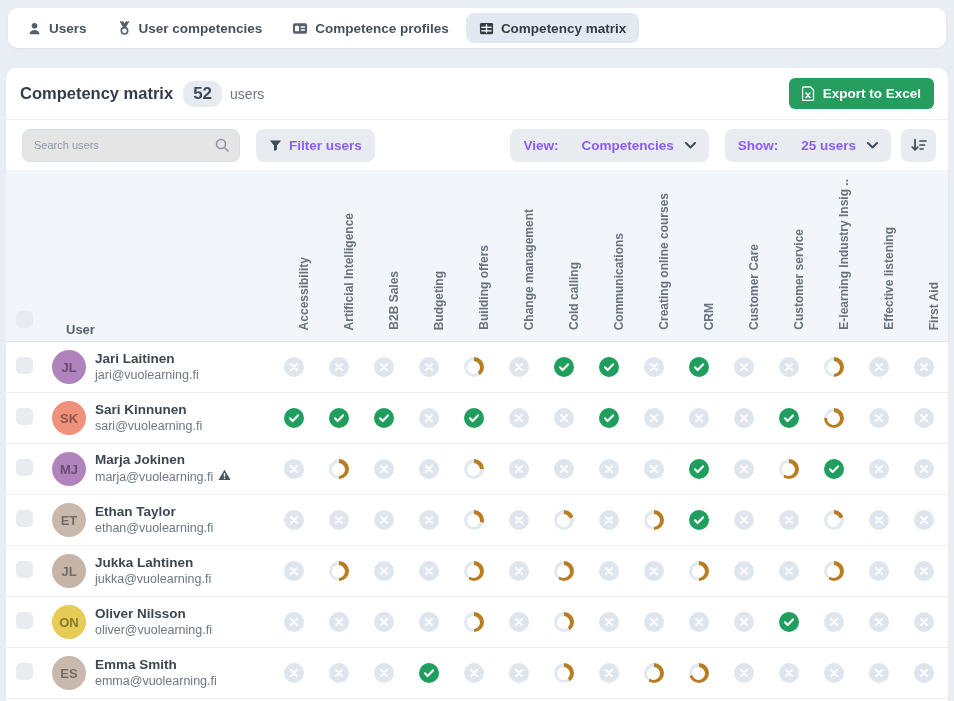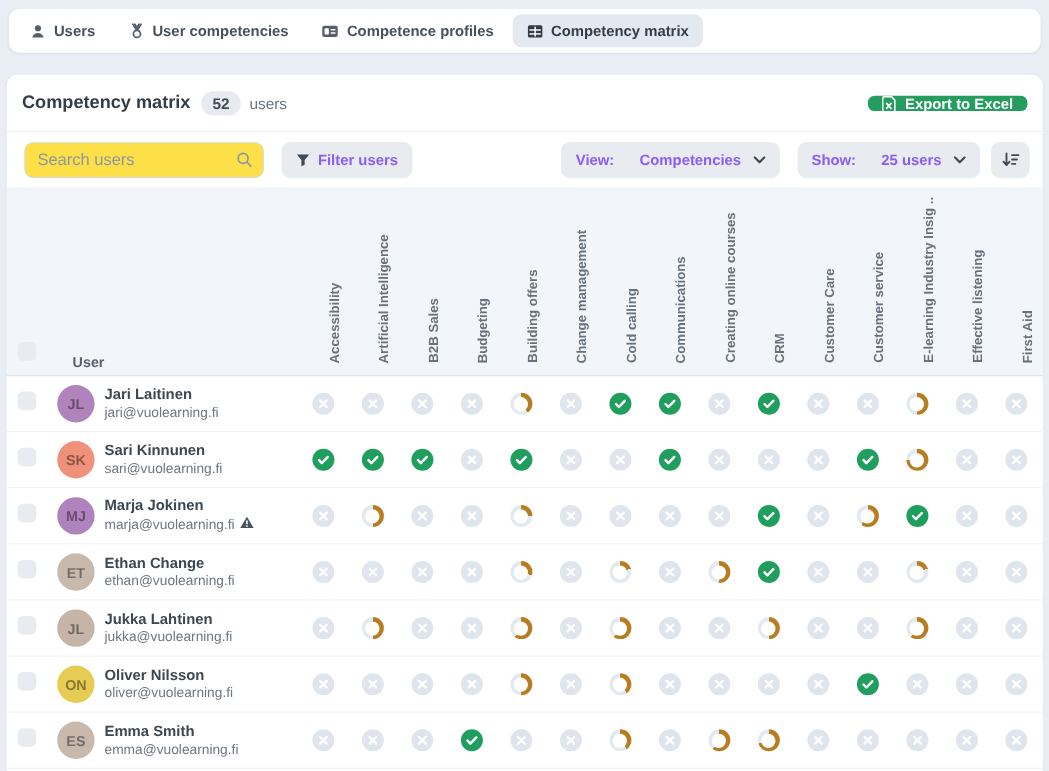--- a/index.html
+++ b/index.html
@@ -31,39 +31,39 @@
     background: #fff; border-radius: 10px 10px 0 0; overflow: hidden;
     box-shadow: 0 1px 2px rgba(20,40,60,.06);
   }
   .panel-header {
     height: 52px; display: flex; align-items: center; padding: 0 14px;
     border-bottom: 1px solid #edf1f5;
   }
   .page-title { font-size: 16.5px; font-weight: 700; color: #333d48; }
   .count-badge {
     margin-left: 10px; background: #e7ebf1; color: #3f4b57;
-    font-size: 14px; font-weight: 700; padding: 3px 10px; border-radius: 11px;
+    font-size: 17px; font-weight: 700; padding: 3px 10px; border-radius: 11px;
   }
   .count-suffix { margin-left: 8px; font-size: 14px; color: #6b7480; }
   .spacer { flex: 1; }
   .export-btn {
-    display: flex; gap: 8px;
+    display: flex; align-items: center; gap: 8px;
     background: #249d5f; color: #fff; border: none; cursor: pointer;
-    height: 14px; padding: 0 13px; border-radius: 6px;
+    height: 31px; padding: 0 13px; border-radius: 6px;
     font-size: 13.5px; font-weight: 700; font-family: inherit;
   }
   
   .toolbar {
     height: 50px; display: flex; align-items: center; padding: 0 12px 0 16px;
   }
   .search-wrap { position: relative; width: 218px; }
   .search-input {
     width: 100%; height: 33px; border: 1px solid #d7dee6; border-radius: 8px;
-    padding: 0 32px 0 11px; font-size: 15px; color: #3c4752;
-    font-family: inherit; background: #fde047; outline: none;
+    padding: 0 32px 0 11px; font-size: 11px; color: #3c4752;
+    font-family: inherit; background: #e5e5e5; outline: none;
   }
   .search-input::placeholder { color: #8d97a3; }
   .search-icon { position: absolute; right: 10px; top: 8px; }
   .tbtn {
     display: flex; align-items: center; gap: 7px;
     background: #e8ecf1; border: none; cursor: pointer;
     height: 33px; padding: 0 13px; border-radius: 8px;
     font-size: 13.5px; font-weight: 700; color: #8b5cf6; font-family: inherit;
     white-space: nowrap;
   }
@@ -588,21 +588,21 @@
               <path d="M7 7l6 6M13 7l-6 6" stroke="#fff" stroke-width="2.1" stroke-linecap="round"></path>
             </svg>
           </div>
         </div>
       </div>
       <div class="row">
         <div class="cell-check"><span class="checkbox"></span></div>
         <div class="cell-user">
           <div class="avatar" style="background: rgb(201, 185, 172);">ET</div>
           <div>
-            <div class="uname">Ethan Change</div>
+            <div class="uname">Ethan Taylor</div>
             <div class="uemail">ethan@vuolearning.fi</div>
           </div>
         </div>
         <div class="cell-status">
           <div class="st none">
             <svg viewBox="0 0 20 20">
               <path d="M7 7l6 6M13 7l-6 6" stroke="#fff" stroke-width="2.1" stroke-linecap="round"></path>
             </svg>
           </div>
         </div>

